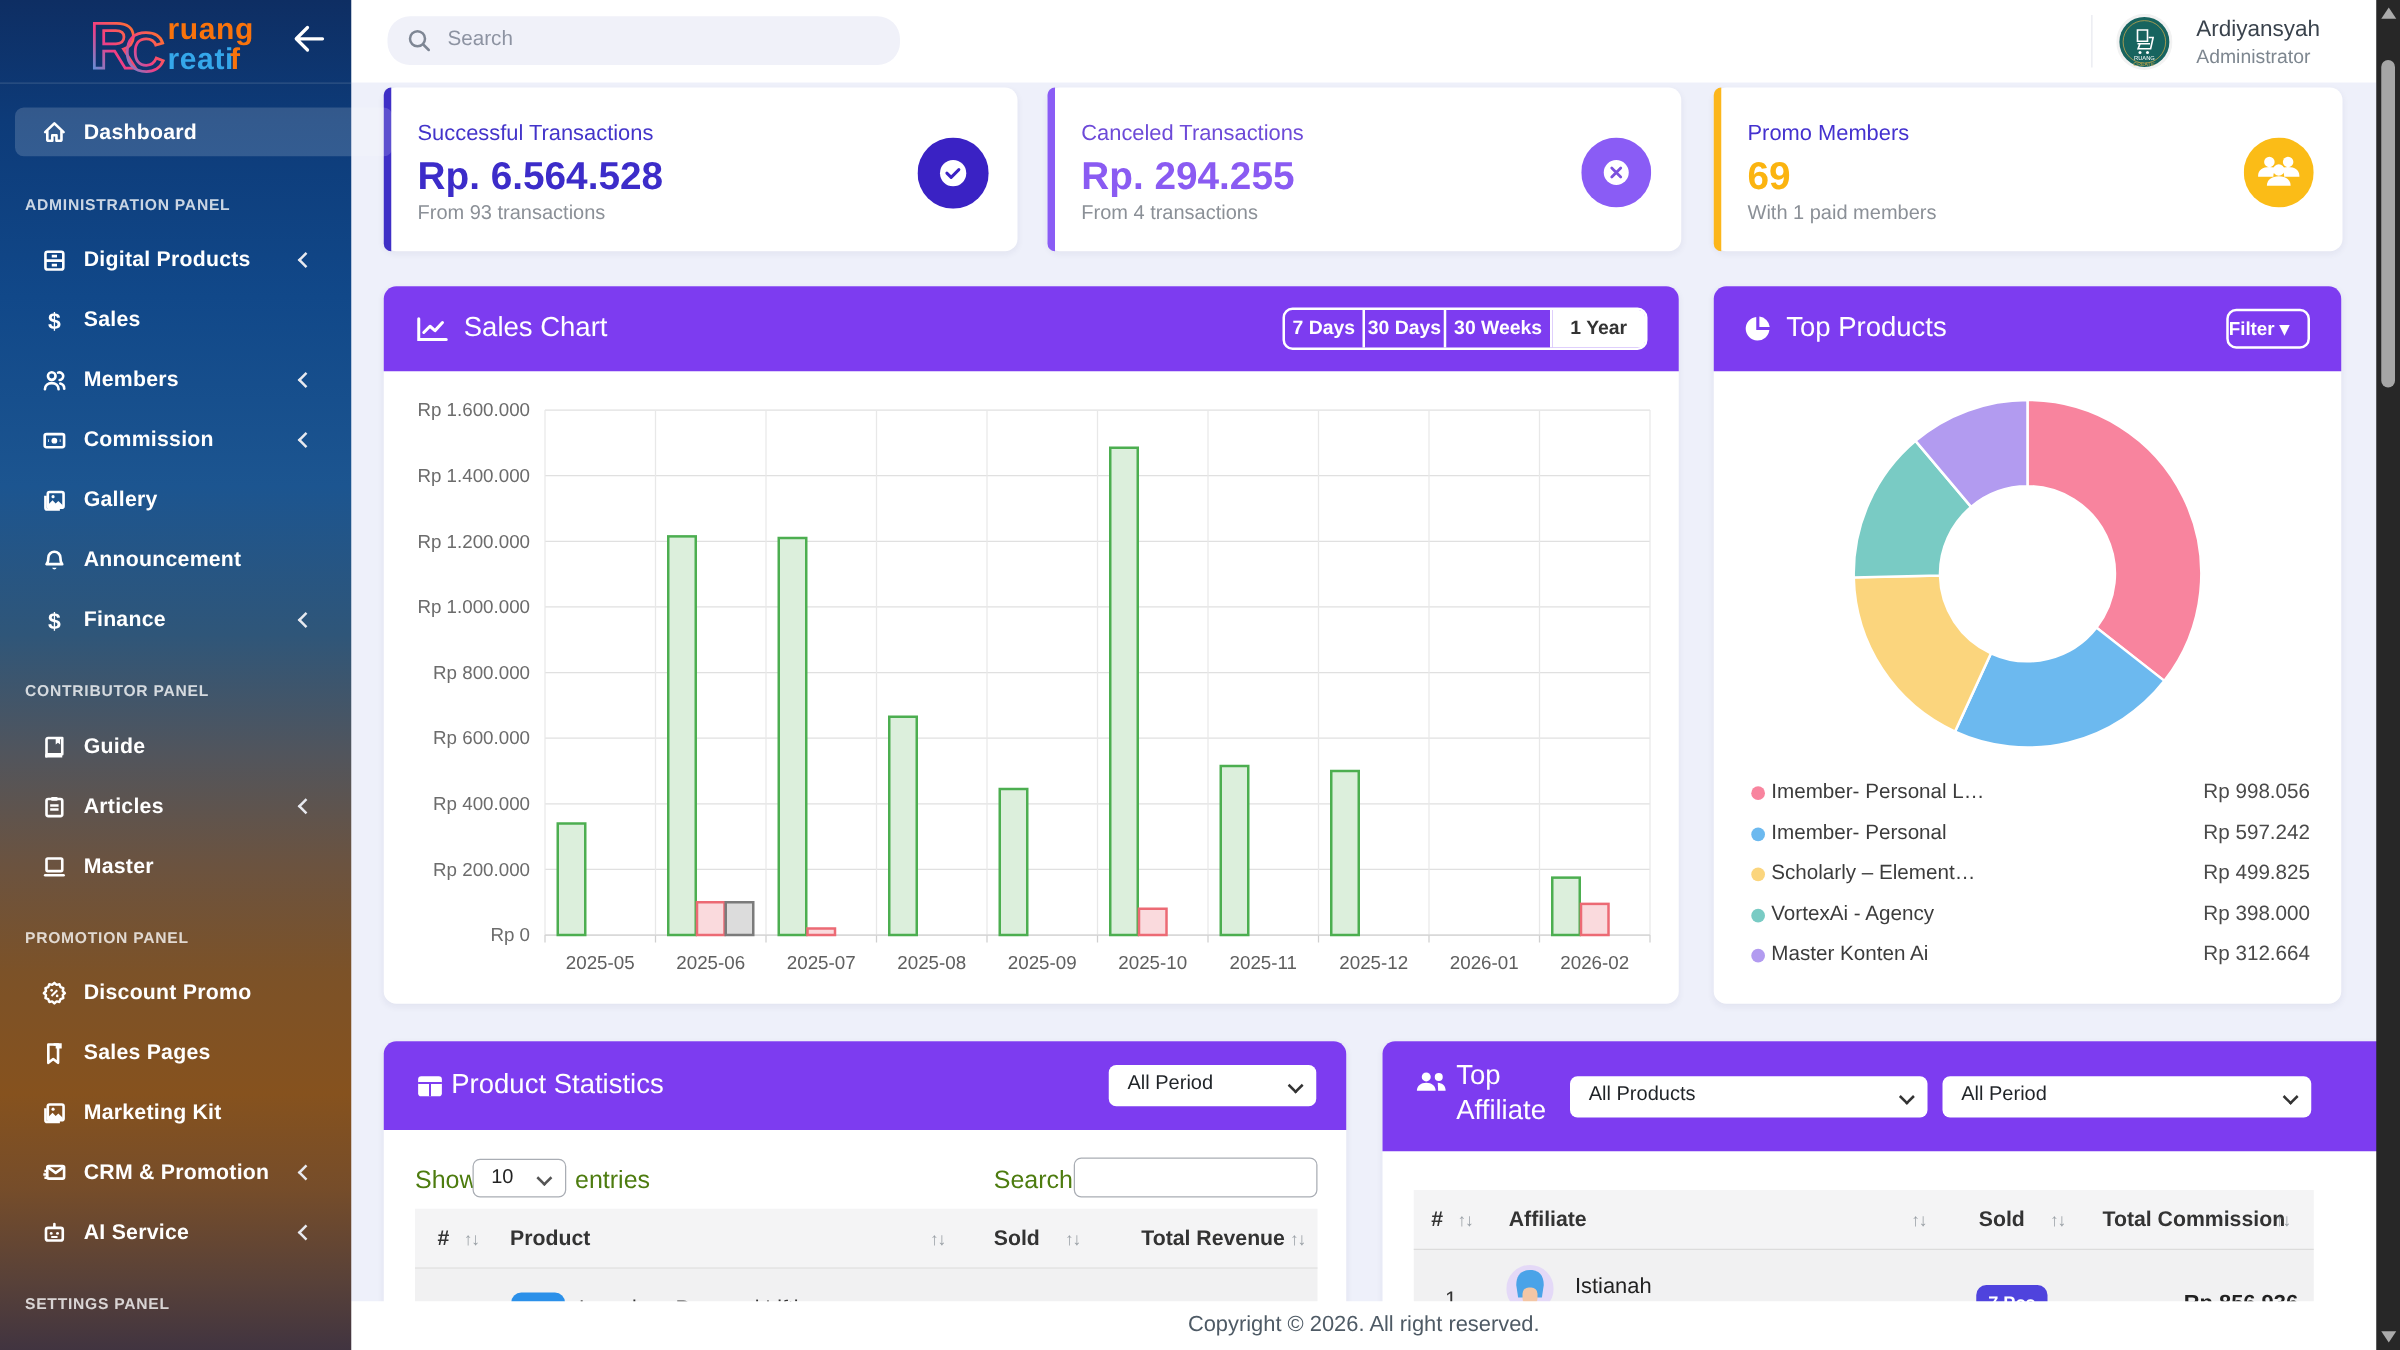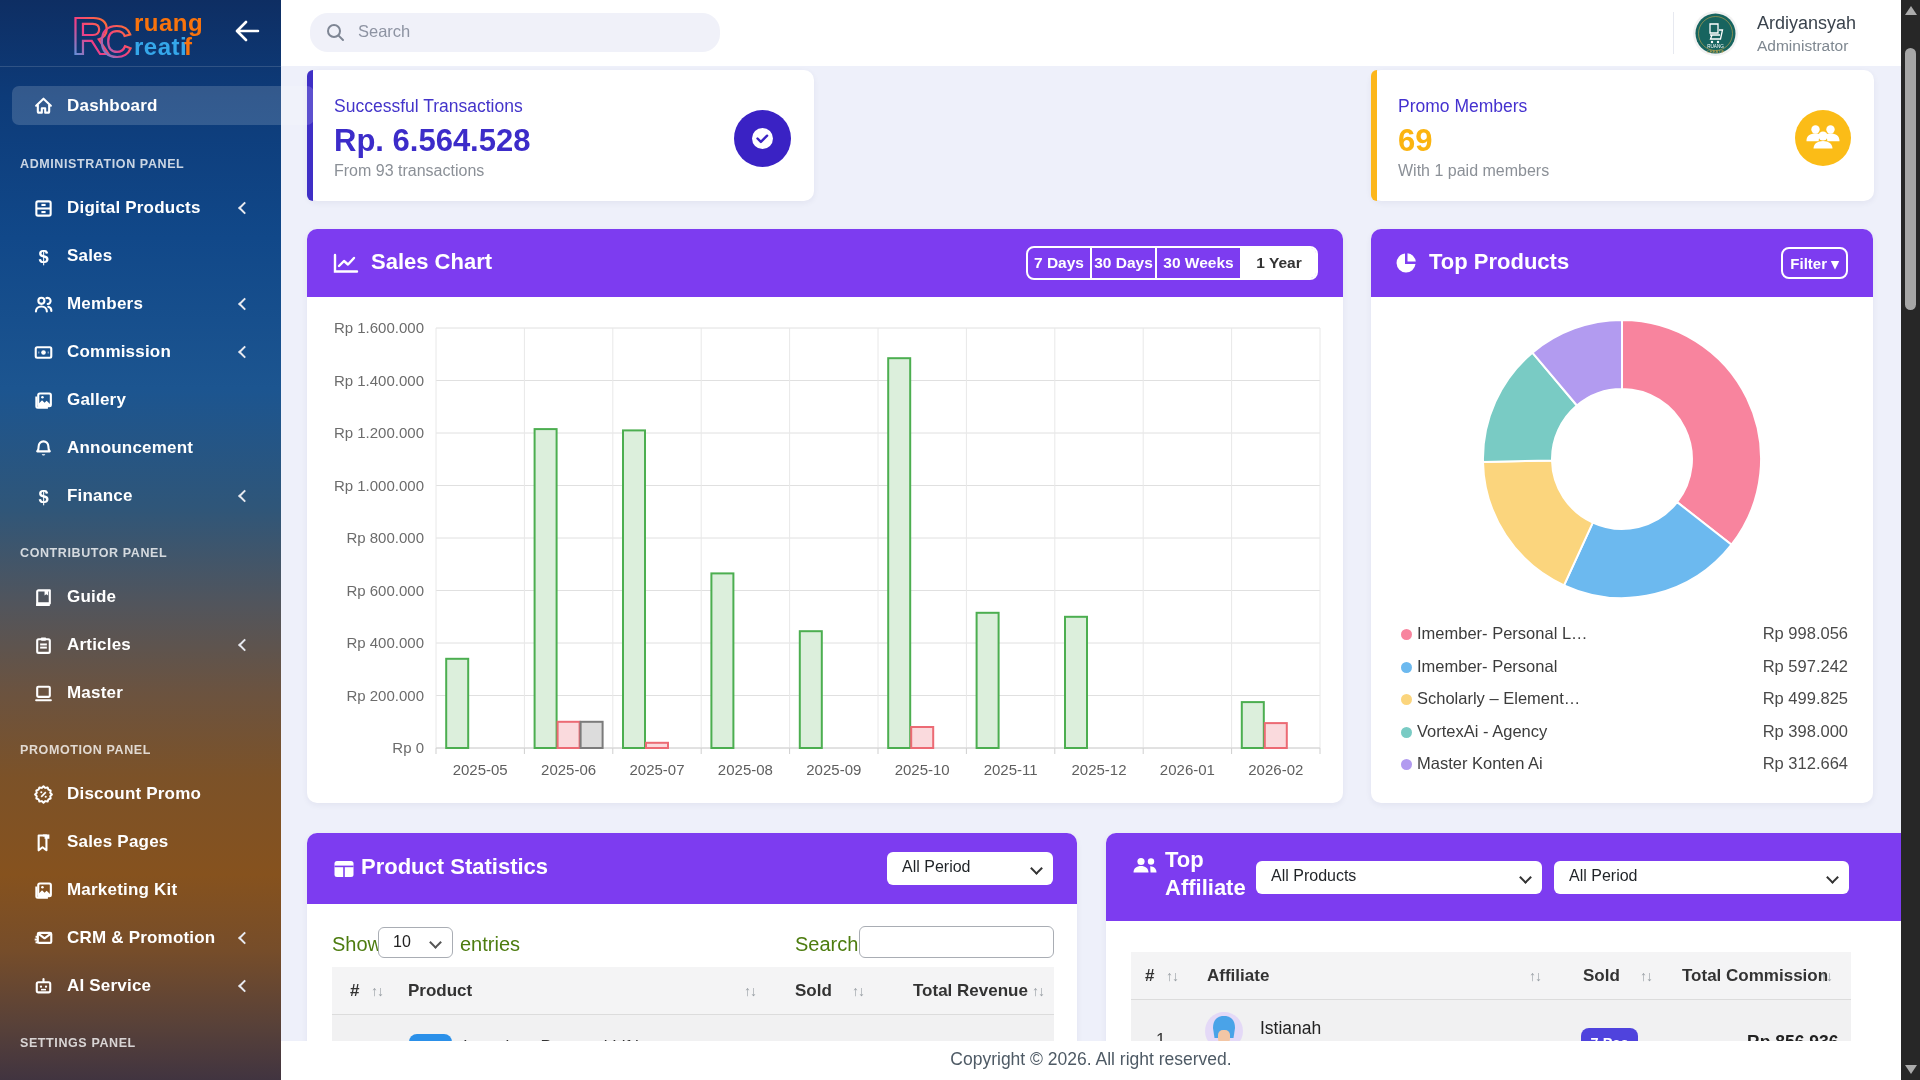--- a/index.html
+++ b/index.html
@@ -25,28 +25,28 @@
 #urole{position:absolute;left:1476px;top:37px;font-size:15.5px;color:#7e8790}
 #content{position:absolute;left:281px;top:66px;width:1620px;height:1014px;background:#eef0fa;z-index:1}
 .card{position:absolute;top:4px;height:131px;background:#fff;border-radius:10px;box-shadow:0 2px 6px rgba(40,40,90,.06)}
 .cbar{position:absolute;left:0;top:0;width:6px;height:131px;border-radius:10px 0 0 10px}
 .ct{position:absolute;left:27px;top:26px;font-size:17.5px}
 .cv{position:absolute;left:27px;top:53px;font-size:31px;font-weight:bold}
 .cs{position:absolute;left:27px;top:92px;font-size:16px;color:#8b9097}
 .cic{position:absolute;top:40px}
 .panel{position:absolute;background:#fff;border-radius:10px;box-shadow:0 2px 6px rgba(40,40,90,.06);z-index:10}
 .phead{position:absolute;left:0;top:0;width:100%;height:68px;background:#7d3cf0;border-radius:10px 10px 0 0}
-.ptitle{position:absolute;font-size:22px;font-weight:bold;color:#fff}
+.ptitle{position:absolute;font-size:22px;font-weight:normal;color:#fff}
 #selchart{position:absolute;left:307px;top:229px;width:1036px;height:574px}
 #topprod{position:absolute;left:1371px;top:229px;width:502px;height:574px}
 #btngroup{position:absolute;right:25px;top:17px;height:34px;border:2px solid #fff;border-radius:8px;display:flex}
 .tbtn{height:30px;line-height:30px;text-align:center;color:#fff;font-size:15.5px;font-weight:bold;border-right:2px solid #fff;box-sizing:border-box}
 .tbtn:last-child{border-right:none}
 .tbtn.on{background:#fff;color:#333;border-radius:0 5px 5px 0}
-#filterbtn{position:absolute;right:25px;top:18px;width:67px;height:32px;border:2px solid #fff;border-radius:8px;color:#fff;font-size:15px;font-weight:bold;text-align:center;line-height:29px}
+#filterbtn{position:absolute;right:25px;top:18px;width:67px;height:32px;border:2px solid #fff;border-radius:8px;color:#fff;font-size:15px;font-weight:bold;text-align:left;line-height:29px}
 .leg{position:absolute;left:25px;width:452px;height:22px}
 .leg .dot{position:absolute;left:5px;top:6px;width:11px;height:11px;border-radius:50%}
 .leg .nm{position:absolute;left:21px;top:1px;font-size:16.5px;color:#3c3c3c}
 .leg .vl{position:absolute;right:0;top:1px;font-size:16.5px;color:#4a4a4a}
 #prodstat{position:absolute;left:307px;top:833px;width:770px;height:247px}
 #topaff{position:absolute;left:1106px;top:833px;width:849px;height:247px}
 .psel{position:absolute;background:#fff;border-radius:6px;font-size:16px;color:#1f2327}
 .psel span{position:absolute;left:15px;top:6px}
 .caret{position:absolute;right:12px;top:12px;width:9px;height:9px;border-left:2px solid #333;border-bottom:2px solid #333;transform:rotate(-45deg)}
 .fsel{position:absolute;border:1px solid #a9adb4;border-radius:6px;background:#fff;font-size:16px;color:#222}
@@ -260,20 +260,31 @@
 <div id="content">
  <div class="card" style="left:26px;width:507px">
   <div class="cbar" style="background:#3f2fc6"></div>
   <div class="ct" style="color:#4334ca">Successful Transactions</div>
   <div class="cv" style="color:#3c2cc9">Rp. 6.564.528</div>
   <div class="cs">From 93 transactions</div>
   <div class="cic" style="left:427px"><svg width="57" height="57" viewBox="0 0 57 57">
           <circle cx="28.5" cy="28.5" r="28.5" fill="#3a22c4"></circle>
           <circle cx="28.5" cy="28.5" r="10.5" fill="#fff"></circle>
           <path d="M23.5 28.5l3.4 3.4 6.2-6.2" fill="none" stroke="#3a22c4" stroke-width="2.4" stroke-linecap="round" stroke-linejoin="round"></path>
+        </svg></div>
+ </div>
+ <div class="card" style="left:557px;width:507px">
+  <div class="cbar" style="background:#8a5cf5"></div>
+  <div class="ct" style="color:#6d4ad8">Canceled Transactions</div>
+  <div class="cv" style="color:#8a5bf2">Rp. 294.255</div>
+  <div class="cs">From 4 transactions</div>
+  <div class="cic" style="left:427px"><svg width="56" height="56" viewBox="0 0 56 56">
+          <circle cx="28" cy="28" r="28" fill="#8a5cf5"></circle>
+          <circle cx="28" cy="28" r="10" fill="#fff"></circle>
+          <path d="M24.4 24.4l7.2 7.2M31.6 24.4l-7.2 7.2" stroke="#7c52dd" stroke-width="2.2" stroke-linecap="round"></path>
         </svg></div>
  </div>
  <div class="card" style="left:1090px;width:503px">
   <div class="cbar" style="background:#fcb61b"></div>
   <div class="ct" style="color:#4431cf">Promo Members</div>
   <div class="cv" style="color:#fbb410">69</div>
   <div class="cs">With 1 paid members</div>
   <div class="cic" style="left:424px"><svg width="56" height="56" viewBox="0 0 56 56">
           <circle cx="28" cy="28" r="28" fill="#fbbc17"></circle>
           <g fill="#fff">

